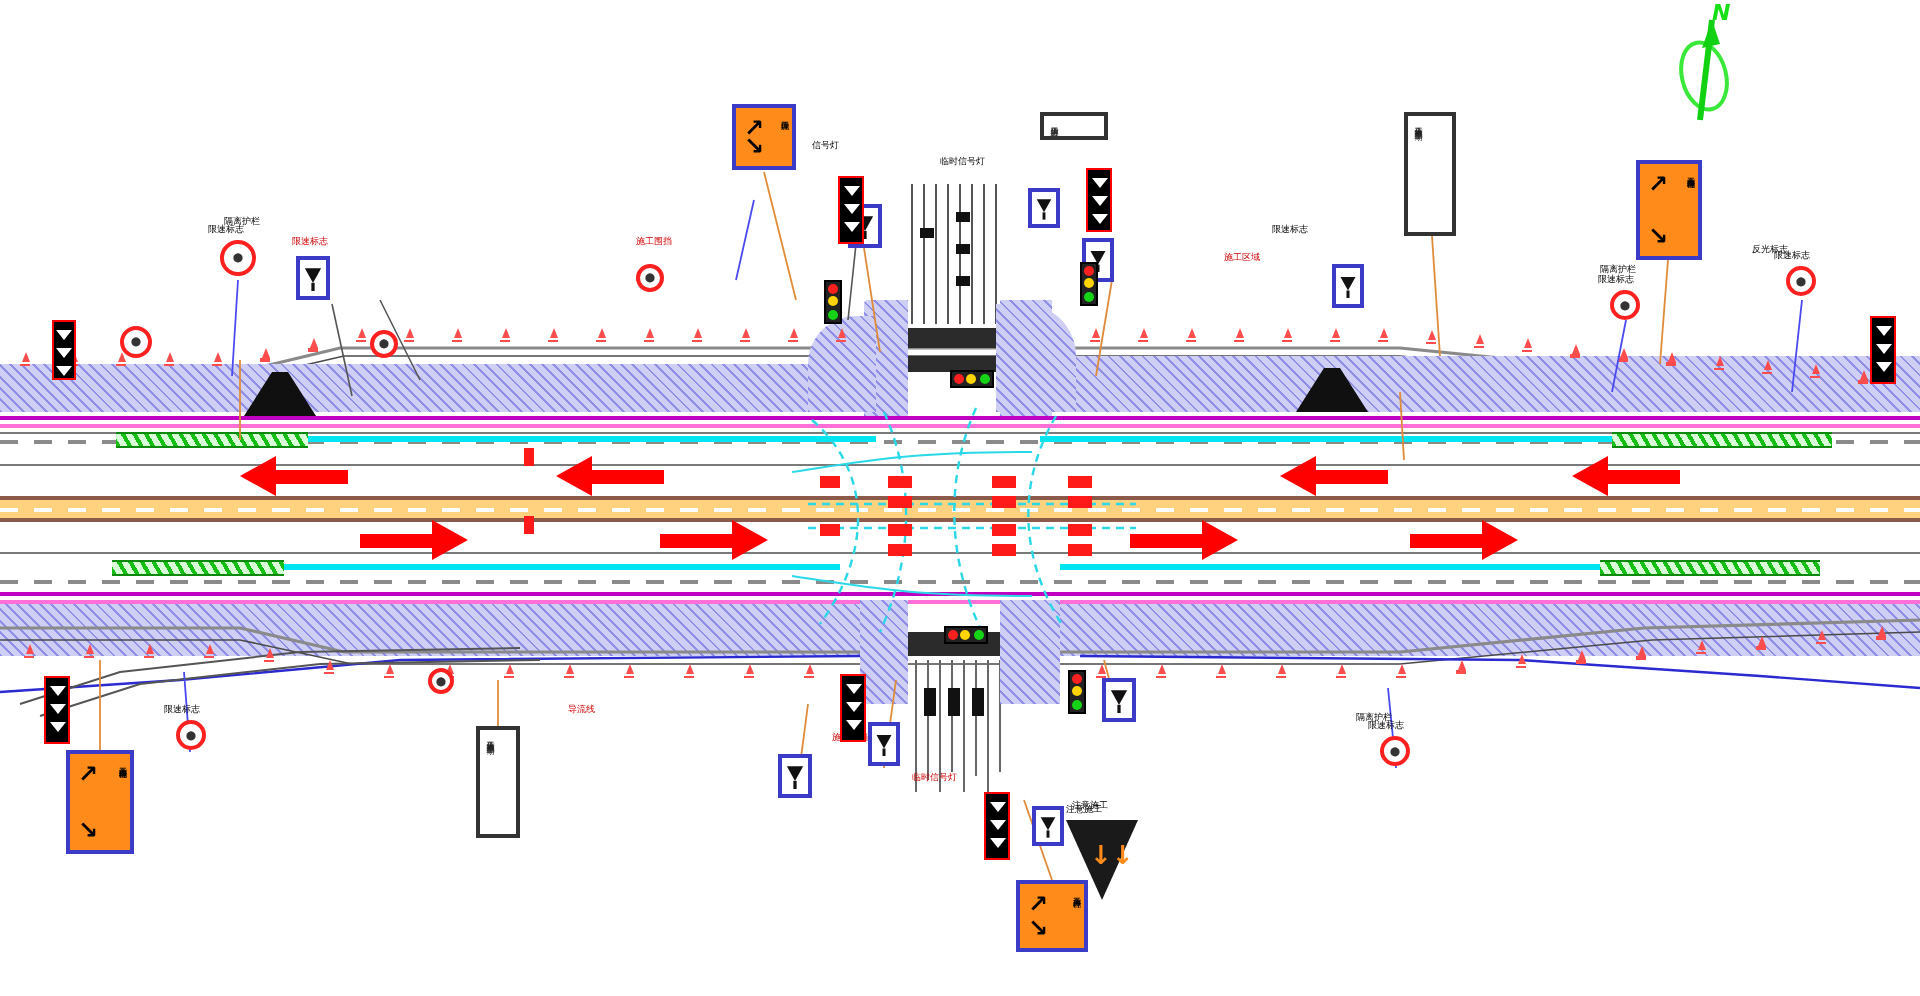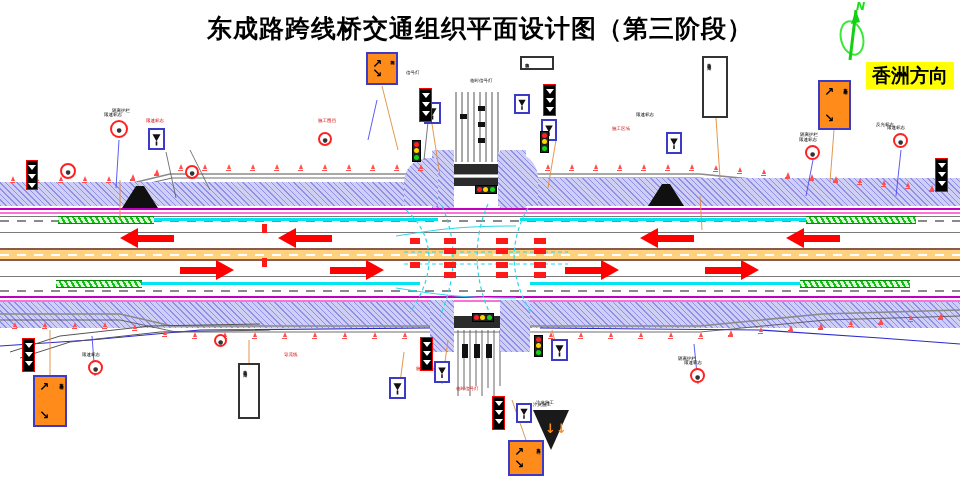--- a/index.html
+++ b/index.html
@@ -113,32 +113,30 @@
   .rblock{position:absolute;background:#ff1a1a;}
 
   .cap{position:absolute;font-size:4.5px;color:#d00000;white-space:nowrap;}
   .cap-k{color:#000;}
 </style>
 </head>
 <body>
 
 <div id="stage">
 
-  <div class="abs" id="title">东成路跨线桥交通组织平面设计图（第三阶段）</div>
 
   <div class="abs" id="north">
     <svg width="60" height="62" viewBox="0 0 60 62">
       <ellipse cx="26" cy="36" rx="11" ry="17" fill="none" stroke="#3ae83a" stroke-width="2" transform="rotate(-14 26 36)"></ellipse>
       <path d="M30 8 L24 58" stroke="#12d012" stroke-width="3" fill="none"></path>
       <path d="M30 8 L25 22 L34 20 Z" fill="#12d012"></path>
     </svg>
     <span class="nlabel">N</span>
   </div>
 
-  <div class="abs dirtag" id="dir-right">香洲方向</div>
 
   <div>
 
     <svg class="abs" style="left:0;top:150px;" width="960" height="60">
       <polygon points="0,34 110,34 150,22 330,22 430,20 960,20 960,44 0,44" fill="none"></polygon>
 
       <path d="M0,36 L120,36 L170,24 L700,24 L820,36 L960,40" stroke="#8a8a8a" stroke-width="1.6" fill="none"></path>
       <path d="M0,40 L120,40 L172,28 L700,28 L822,40 L960,44" stroke="#4a4a4a" stroke-width="0.8" fill="none"></path>
     </svg>
 

